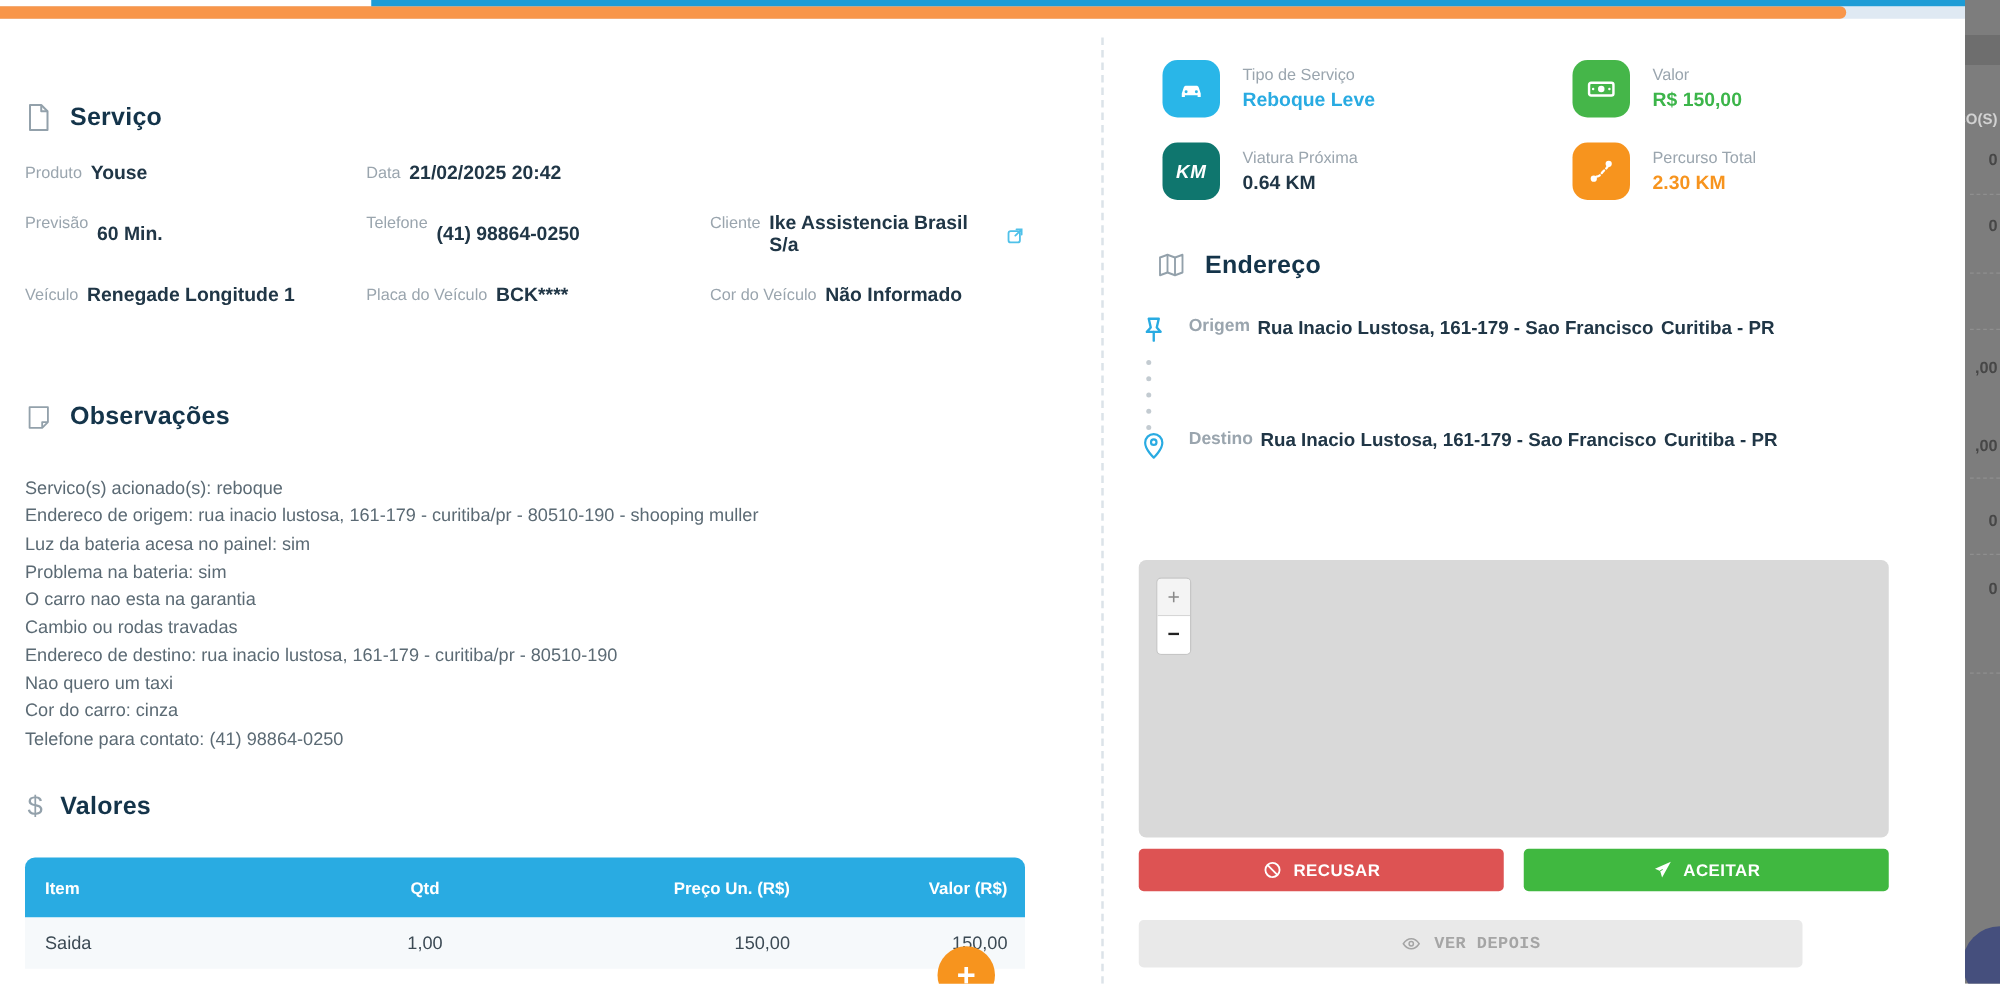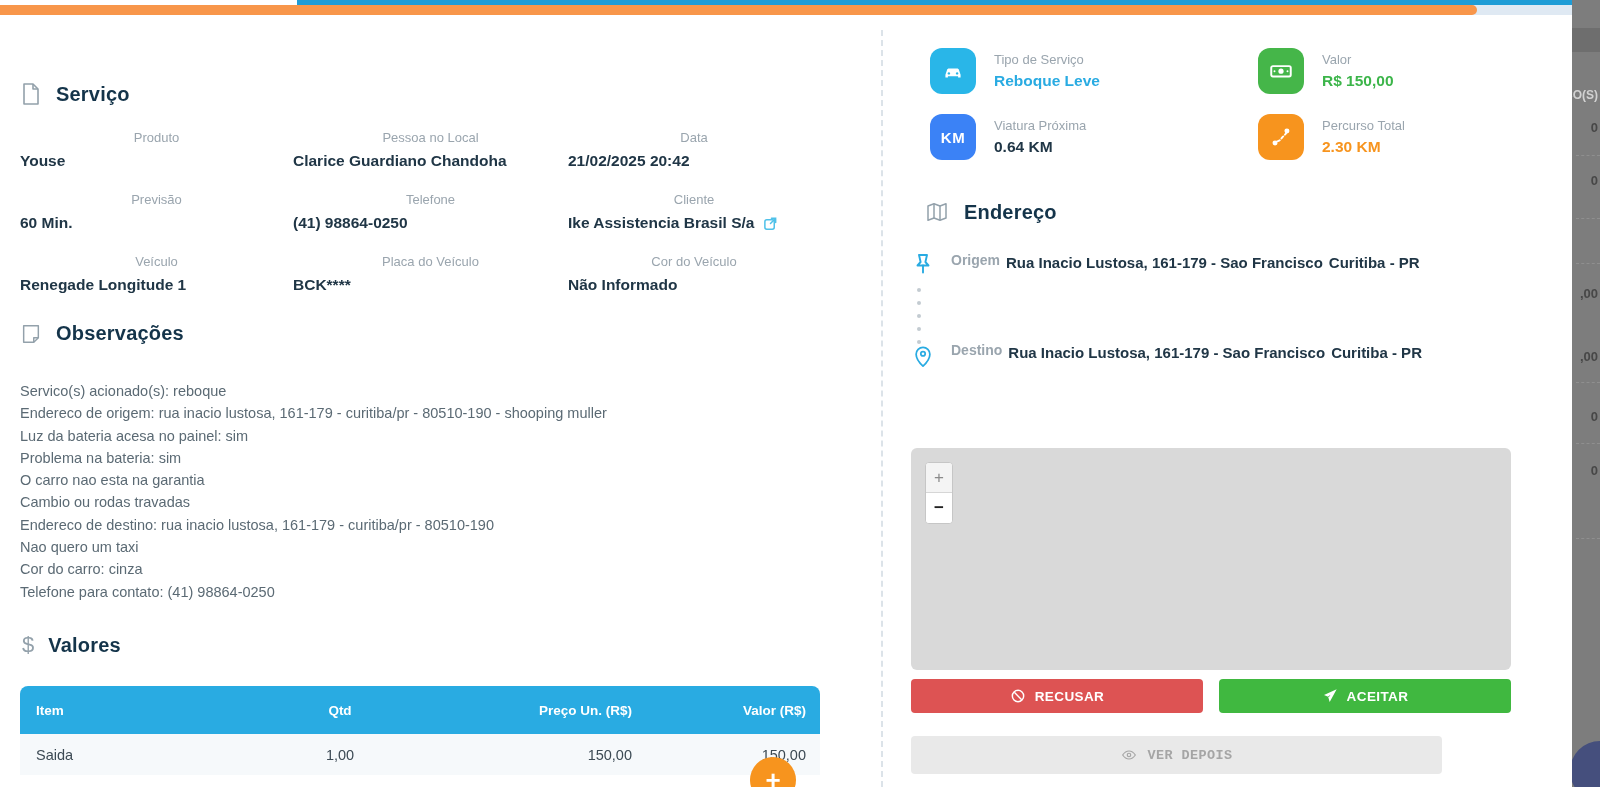--- a/index.html
+++ b/index.html
@@ -24,21 +24,21 @@
   .chat-bubble { position:absolute; right:-30px; bottom:-14px; width:60px; height:60px; border-radius:50%; background:#454f7d; }
 
   
   .section-head { position:absolute; display:flex; align-items:center; gap:14px; }
   .section-head .ttl { font-size:20px; font-weight:bold; color:#14344a; letter-spacing:.2px; }
   .section-head svg { display:block; }
 
   
   .fields { position:absolute; left:20px; top:130px; width:800px; }
   .frow { display:flex; margin-bottom:22px; }
-  .fcell { display:flex; flex-direction:column; gap:7px;text-align:center; }
+  .fcell { display:flex; gap:7px; }
   .fc1{width:273px;} .fc2{width:275px;} .fc3{width:252px;}
   .flabel { font-size:13px; color:#9aa5ae; }
   .fvalue { font-size:15.5px; font-weight:bold; color:#203646; display:flex; align-items:center; gap:9px; }
 
   
   .obs-lines { position:absolute; left:20px; top:380px; width:820px; font-size:14.5px; color:#5b6a74; line-height:22.3px; }
 
   
   .vtable { position:absolute; left:20px; top:686px; width:800px; }
   .vhead { display:flex; align-items:center; height:48px; background:#29abe2; border-radius:8px 8px 0 0; color:#fff; font-weight:bold; font-size:13.5px; }
@@ -55,21 +55,21 @@
   .vdivider { position:absolute; left:881px; top:30px; bottom:0; width:0; border-left:2px dashed #dce3e9; }
 
   
   .card { position:absolute; display:flex; align-items:center; gap:18px; }
   .card .chip { width:46px; height:46px; border-radius:12px; display:flex; align-items:center; justify-content:center; }
   .card .txt { display:flex; flex-direction:column; gap:5px; }
   .card .clabel { font-size:13px; color:#9aa5ae; }
   .card .cvalue { font-size:15.5px; font-weight:bold; }
   .card1{left:930px; top:48px;} .card2{left:1258px; top:48px;}
   .card3{left:930px; top:114px;} .card4{left:1258px; top:114px;}
-  .chip-blue{background:#29b6e8;} .chip-green{background:#45b649;} .chip-navy{background:#3b82f6;} .chip-orange{background:#f7941e;}
+  .chip-blue{background:#29b6e8;} .chip-green{background:#45b649;} .chip-navy{background:#0f766e;font-style:italic;} .chip-orange{background:#f7941e;}
   .val-blue{color:#29abe2;} .val-green{color:#3cb54a;} .val-dark{color:#203646;} .val-orange{color:#f7941e;}
   .km-text { color:#fff; font-weight:bold; font-size:15px; letter-spacing:.5px; }
 
   
   .addr-block { position:absolute; left:911px; width:600px; }
   .addr-row { display:flex; gap:16px; }
   .addr-ico { width:24px; display:flex; justify-content:center; }
   .addr-txt { display:flex; flex-direction:row; gap:6px; }
   .addr-label { font-size:14px; font-weight:bold; color:#9aa5ae; }
   .addr-line { font-size:15px; font-weight:bold; color:#203646; line-height:22px; }
@@ -105,24 +105,20 @@
       <path d="M13 2v5h5" fill="none" stroke="#93a1ab" stroke-width="1.6" stroke-linejoin="round"></path>
     </svg>
     <span class="ttl">Serviço</span>
   </div>
 
   <div class="fields">
     <div class="frow">
       <div class="fcell fc1">
           <span class="flabel">Produto</span>
           <span class="fvalue">Youse</span>
-        </div>
-      <div class="fcell fc2">
-          <span class="flabel">Pessoa no Local</span>
-          <span class="fvalue">Clarice Guardiano Chandoha</span>
         </div>
       <div class="fcell fc3">
           <span class="flabel">Data</span>
           <span class="fvalue">21/02/2025 20:42</span>
         </div>
     </div>
     <div class="frow">
       <div class="fcell fc1">
           <span class="flabel">Previsão</span>
           <span class="fvalue">60 Min.</span>

